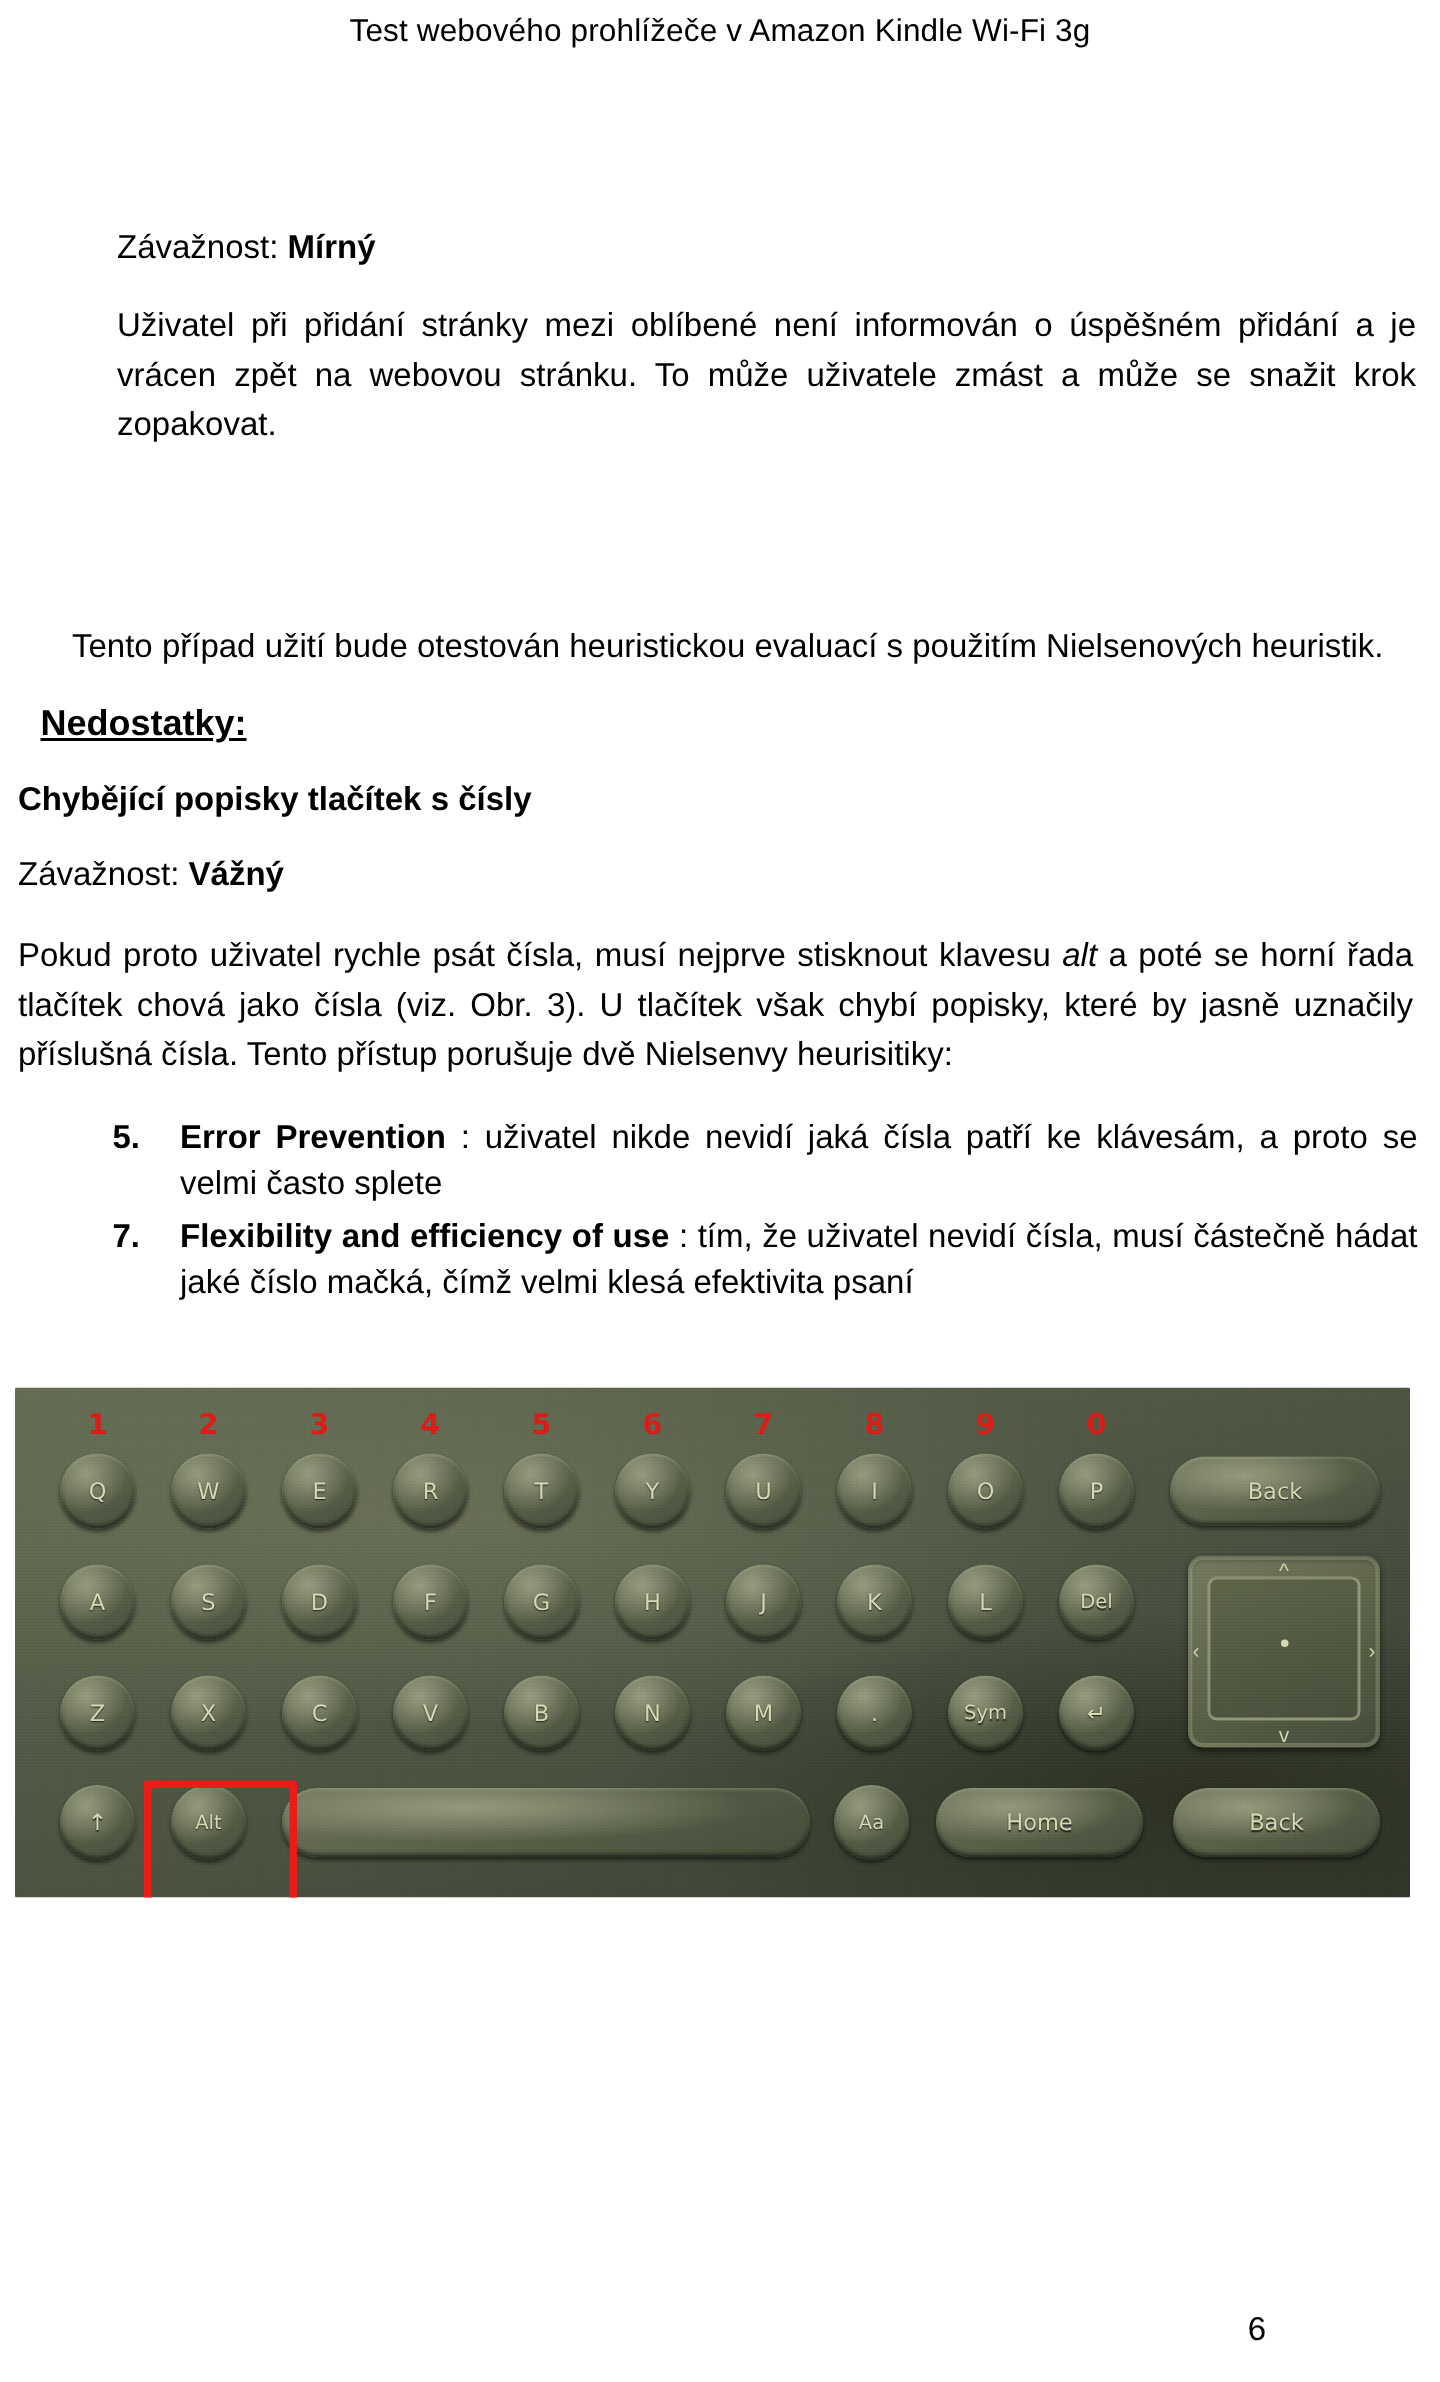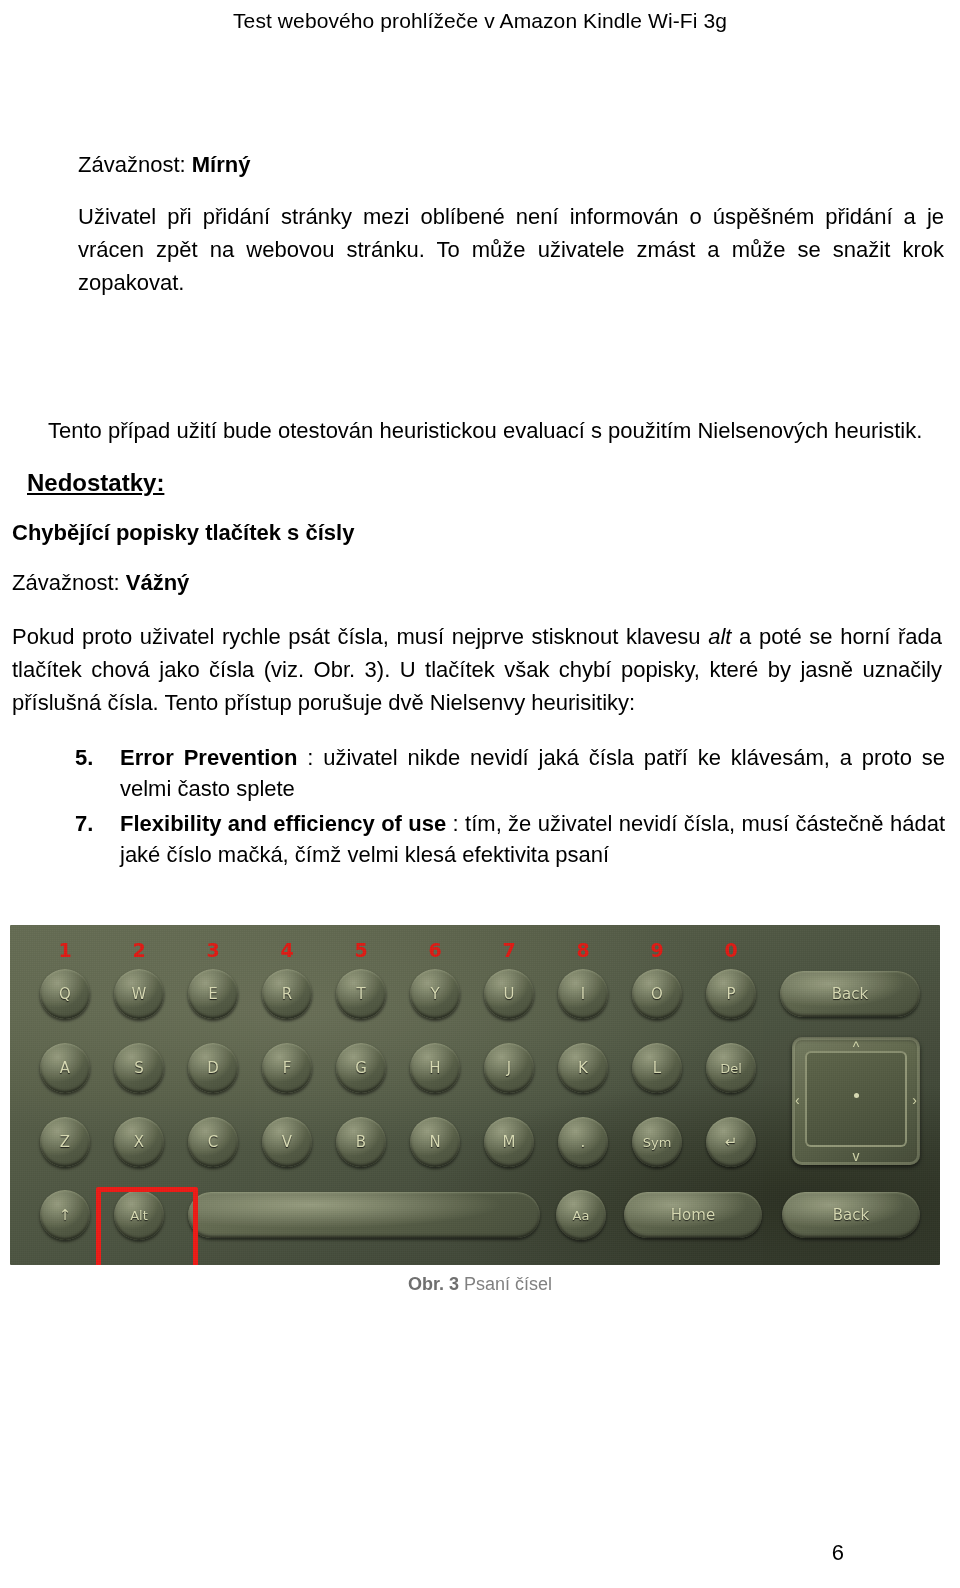--- a/index.html
+++ b/index.html
@@ -385,19 +385,16 @@
       <div class="key pill" style="left:178px; top:267px; width:352px;"></div>
       <div class="key round small-txt" style="left:546px; top:265px;">Aa</div>
       <div class="key pill" style="left:772px; top:267px; width:138px;">Back</div>
       <div class="key pill" style="left:614px; top:267px; width:138px;">Home</div>
 
       <div class="alt-highlight" style="left:86px; top:262px; width:92px; height:78px;"></div>
 
     </div>
   </div>
 
-  <div class="figure-caption">
-    <b>Obr. 3</b><span> Psaní čísel</span>
-  </div>
 
   <div class="page-number">6</div>
 
 </div>
 
 </body></html>

